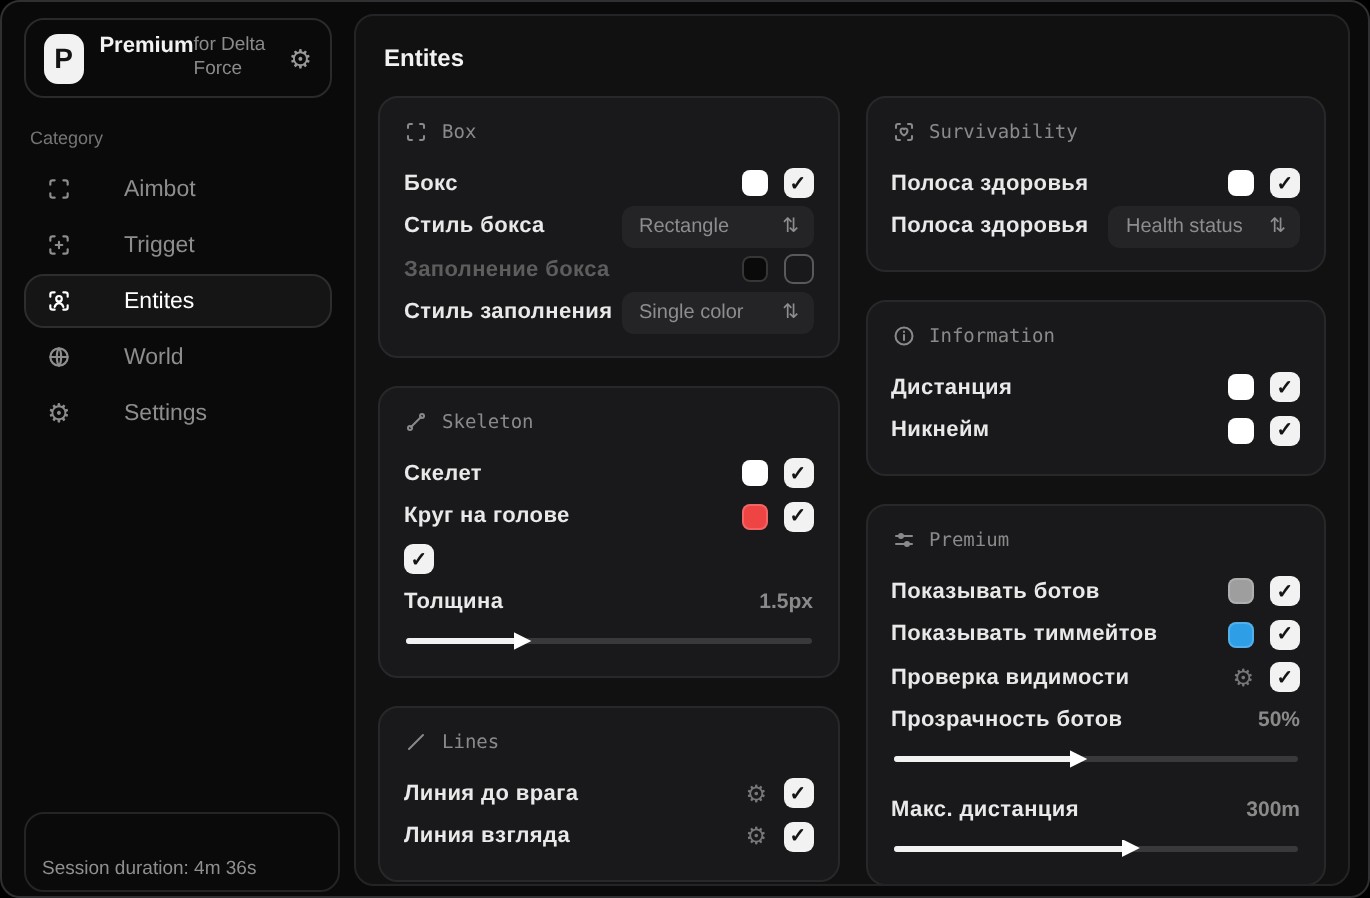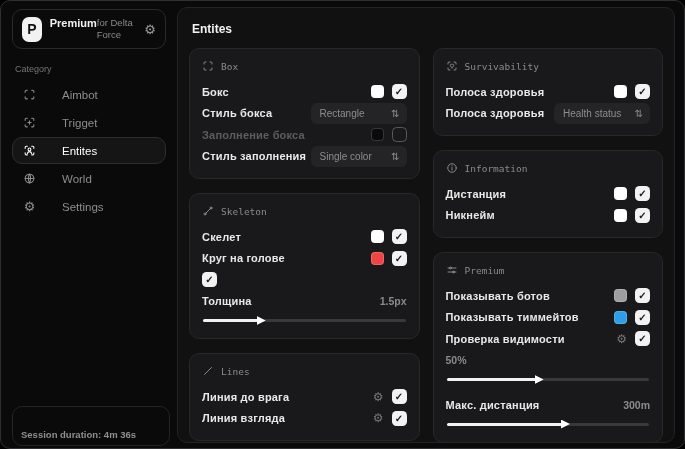--- a/index.html
+++ b/index.html
@@ -20,21 +20,21 @@
   .premium-gear{margin-left:auto;color:#9a9a9a;font-size:13px;cursor:pointer;}
   .category{font-size:9px;color:#757575;margin:15px 3px 7px;}
   .nav-item{display:flex;align-items:center;gap:26px;padding:6px 10px;margin-bottom:1px;
             font-size:11.5px;color:#8d8d8d;border:1px solid transparent;border-radius:10px;}
   .nav-item svg{width:13px;height:13px;stroke:currentColor;fill:none;stroke-width:2;
                 stroke-linecap:round;stroke-linejoin:round;}
   .nav-item.active{color:#fff;border-color:#2d2d2f;background:#151516;}
   .nav-gear{font-size:13px;line-height:1;width:13px;text-align:center;}
   .session-box{position:absolute;left:11px;width:158px;box-sizing:border-box;bottom:2px;height:40px;
                border:1px solid #242426;border-radius:10px;display:flex;align-items:flex-end;
-               padding:5px 8px;font-size:9.5px;color:#8f8f8f;font-weight:bold;}
+               padding:5px 8px;font-size:9.5px;color:#8f8f8f;}
 
   
   .main{flex:1;margin:6px 9px 5px 0;border:1px solid #242426;border-radius:10px;
         background:#111112;padding:9px 11px;box-sizing:border-box;overflow:hidden;}
   .main-title{font-size:12px;font-weight:bold;color:#f2f2f2;margin:5px 0 12px 3px;}
   .columns{display:grid;grid-template-columns:1fr 1fr;gap:12px 13px;align-items:start;}
   .col{display:flex;flex-direction:column;gap:14px;}
   .card{background:#19191b;border:1px solid #28282a;border-radius:10px;padding:9px 12px 11px;}
   .card-header{display:flex;align-items:center;gap:7px;color:#8a8a8a;
                font-family:"DejaVu Sans Mono",monospace;font-size:9.5px;margin:2px 0 9px;}
@@ -343,20 +343,21 @@
             <span class="row-label">Проверка видимости</span>
             <span class="controls">
               <span class="row-gear">⚙</span>
               <span class="checkbox">
                 <span>✓</span>
               </span>
             </span>
           </div>
 
           <div class="row">
+            <span class="row-label">Прозрачность ботов</span>
             <span class="row-value">50%</span>
           </div>
           <div class="slider">
             <div class="slider-track"></div>
             <div class="slider-fill" style="width: 45%;"></div>
             <div class="slider-thumb" style="left: 45%;"></div>
           </div>
 
           <div class="row mt10">
             <span class="row-label">Макс. дистанция</span>

